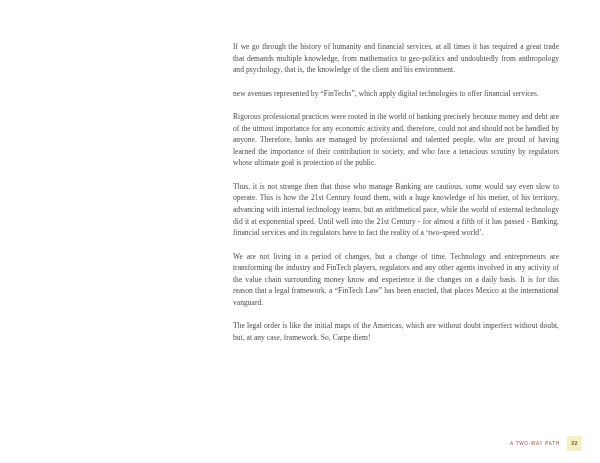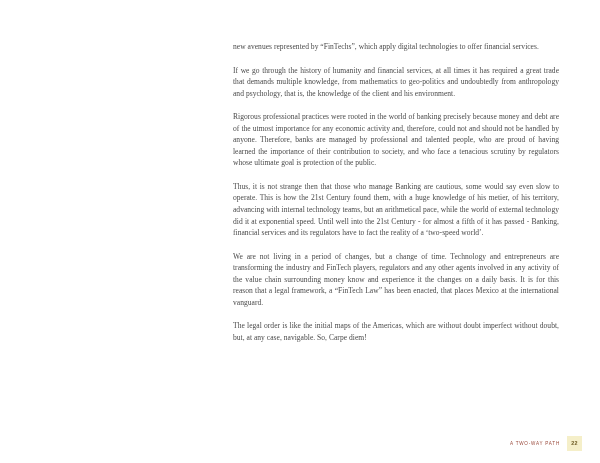--- a/index.html
+++ b/index.html
@@ -78,26 +78,26 @@
     letter-spacing: 0.2px;
     line-height: 1;
   }
 </style>
 </head>
 <body>
 
 <div class="page">
 
   <div class="text-column">
+    <p class="para">If we go through the history of humanity and financial services, at all times it has required a great trade that demands multiple knowledge, from mathematics to geo-politics and undoubtedly from anthropology and psychology, that is, the knowledge of the client and his environment.</p>
     <p class="para">new avenues represented by “FinTechs”, which apply digital technologies to offer financial services.</p>
-    <p class="para">If we go through the history of humanity and financial services, at all times it has required a great trade that demands multiple knowledge, from mathematics to geo-politics and undoubtedly from anthropology and psychology, that is, the knowledge of the client and his environment.</p>
     <p class="para">Rigorous professional practices were rooted in the world of banking precisely because money and debt are of the utmost importance for any economic activity and, therefore, could not and should not be handled by anyone. Therefore, banks are managed by professional and talented people, who are proud of having learned the importance of their contribution to society, and who face a tenacious scrutiny by regulators whose ultimate goal is protection of the public.</p>
     <p class="para">Thus, it is not strange then that those who manage Banking are cautious, some would say even slow to operate. This is how the 21st Century found them, with a huge knowledge of his metier, of his territory, advancing with internal technology teams, but an arithmetical pace, while the world of external technology did it at exponential speed. Until well into the 21st Century - for almost a fifth of it has passed - Banking, financial services and its regulators have to fact the reality of a ‘two-speed world’.</p>
     <p class="para">We are not living in a period of changes, but a change of time. Technology and entrepreneurs are transforming the industry and FinTech players, regulators and any other agents involved in any activity of the value chain surrounding money know and experience it the changes on a daily basis. It is for this reason that a legal framework, a “FinTech Law” has been enacted, that places Mexico at the international vanguard.</p>
-    <p class="para">The legal order is like the initial maps of the Americas, which are without doubt imperfect without doubt, but, at any case, navigable. So, Carpe diem!</p>
+    <p class="para">The legal order is like the initial maps of the Americas, which are without doubt imperfect without doubt, but, at any case, framework. So, Carpe diem!</p>
   </div>
 
   <div class="footer">
     <span class="footer-title">A Two-Way Path</span>
     <span class="page-number">22</span>
   </div>
 
 </div>
 
 </body></html>

